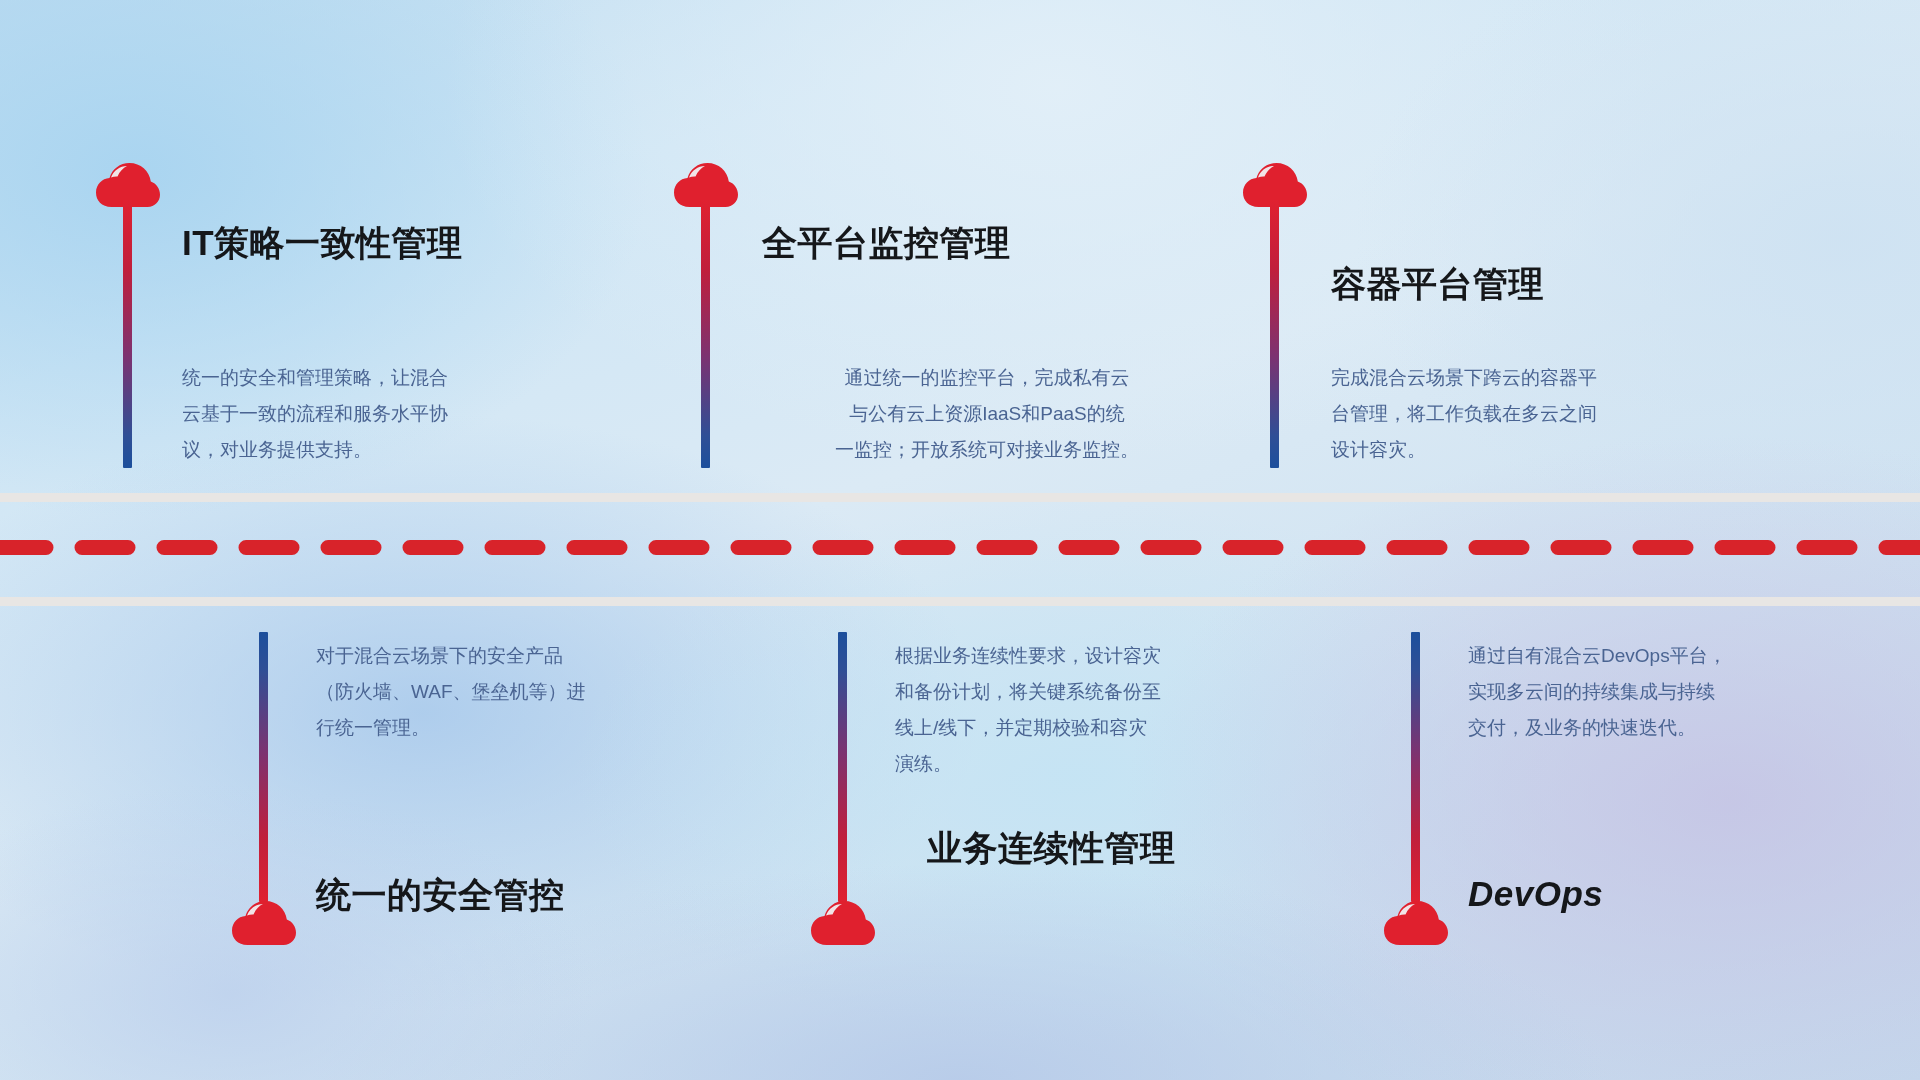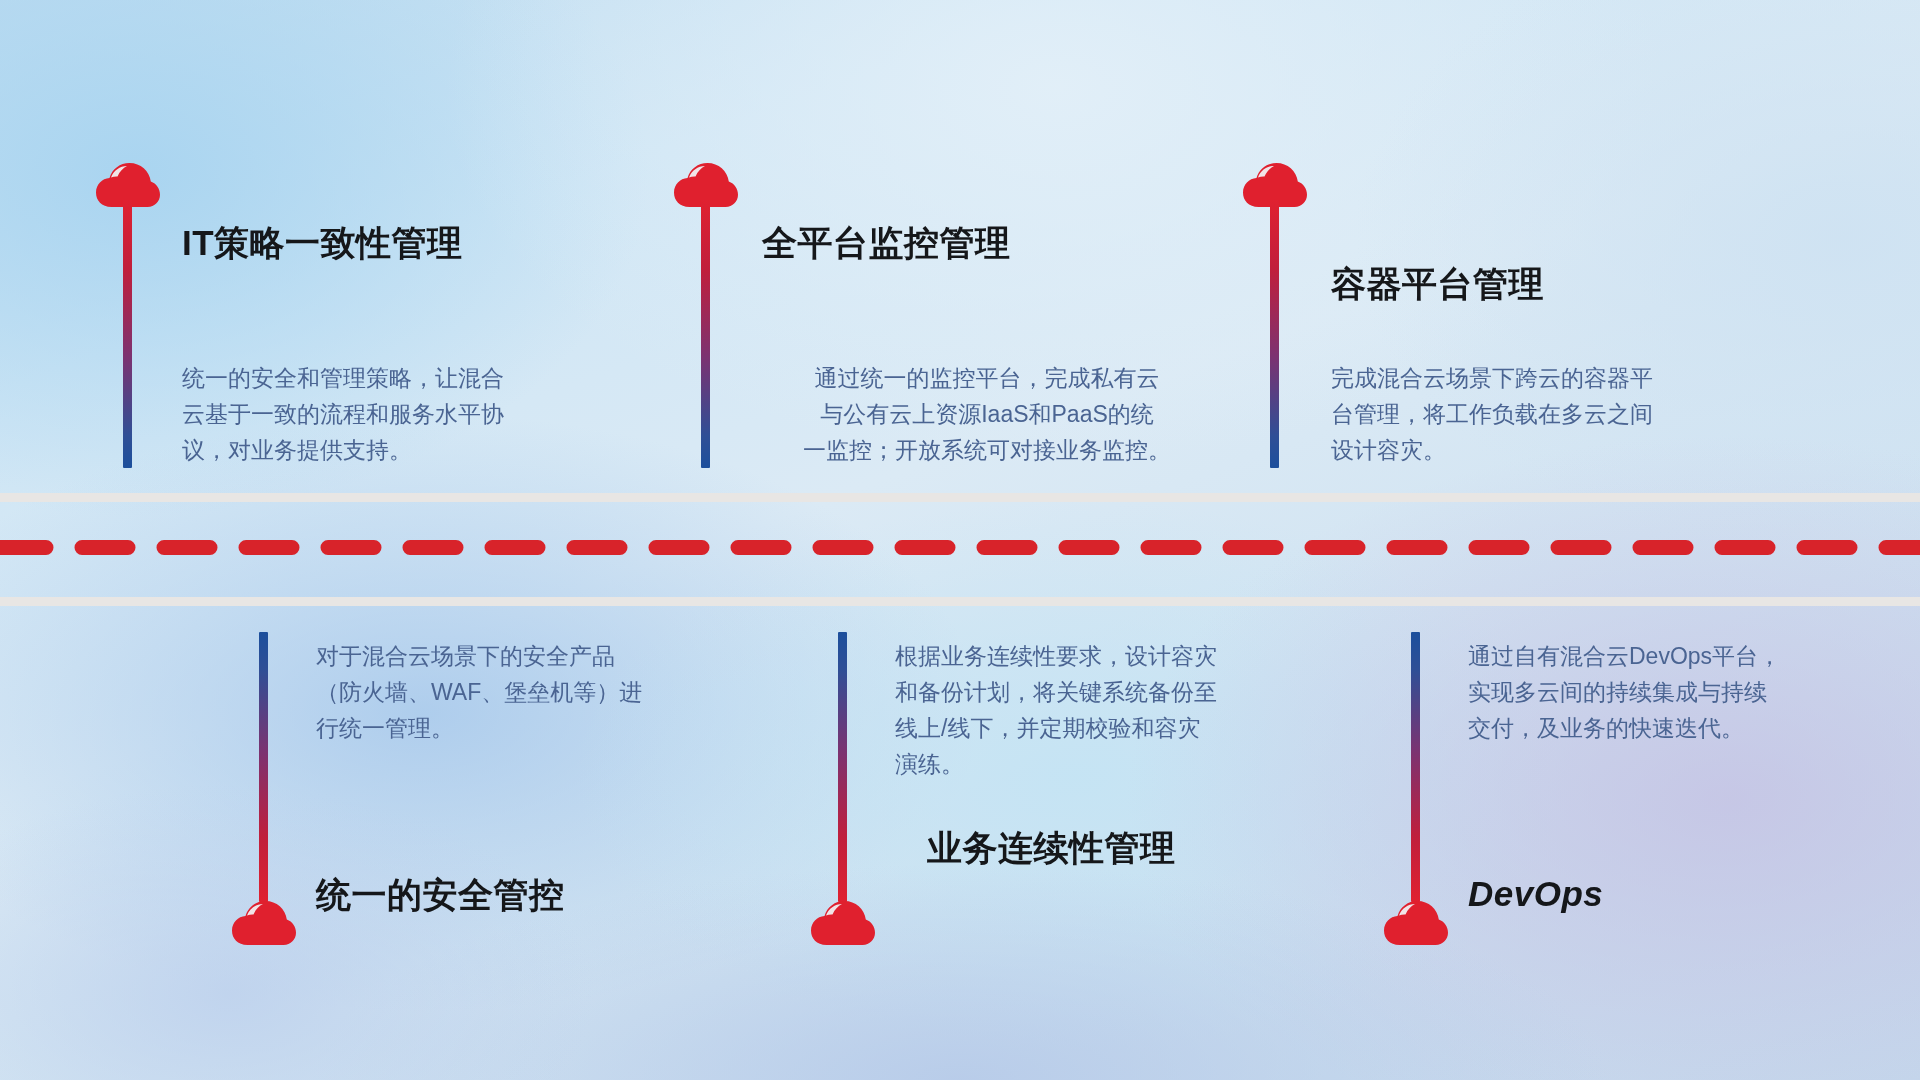--- a/index.html
+++ b/index.html
@@ -120,21 +120,21 @@
     font-weight: bold;
     color: #15171a;
     white-space: nowrap;
     letter-spacing: 0.5px;
   }
   .col-title.size-lg { font-size: 35px; }
 
   .col-body {
     position: absolute;
     color: #4a6492;
-    font-size: 23px;
+    font-size: 19px;
     line-height: 36px;
     white-space: pre-line;
   }
 </style>
 </head>
 <body>
 
 <div id="stage">
 
   <div class="bg-layer bg-base"></div>

